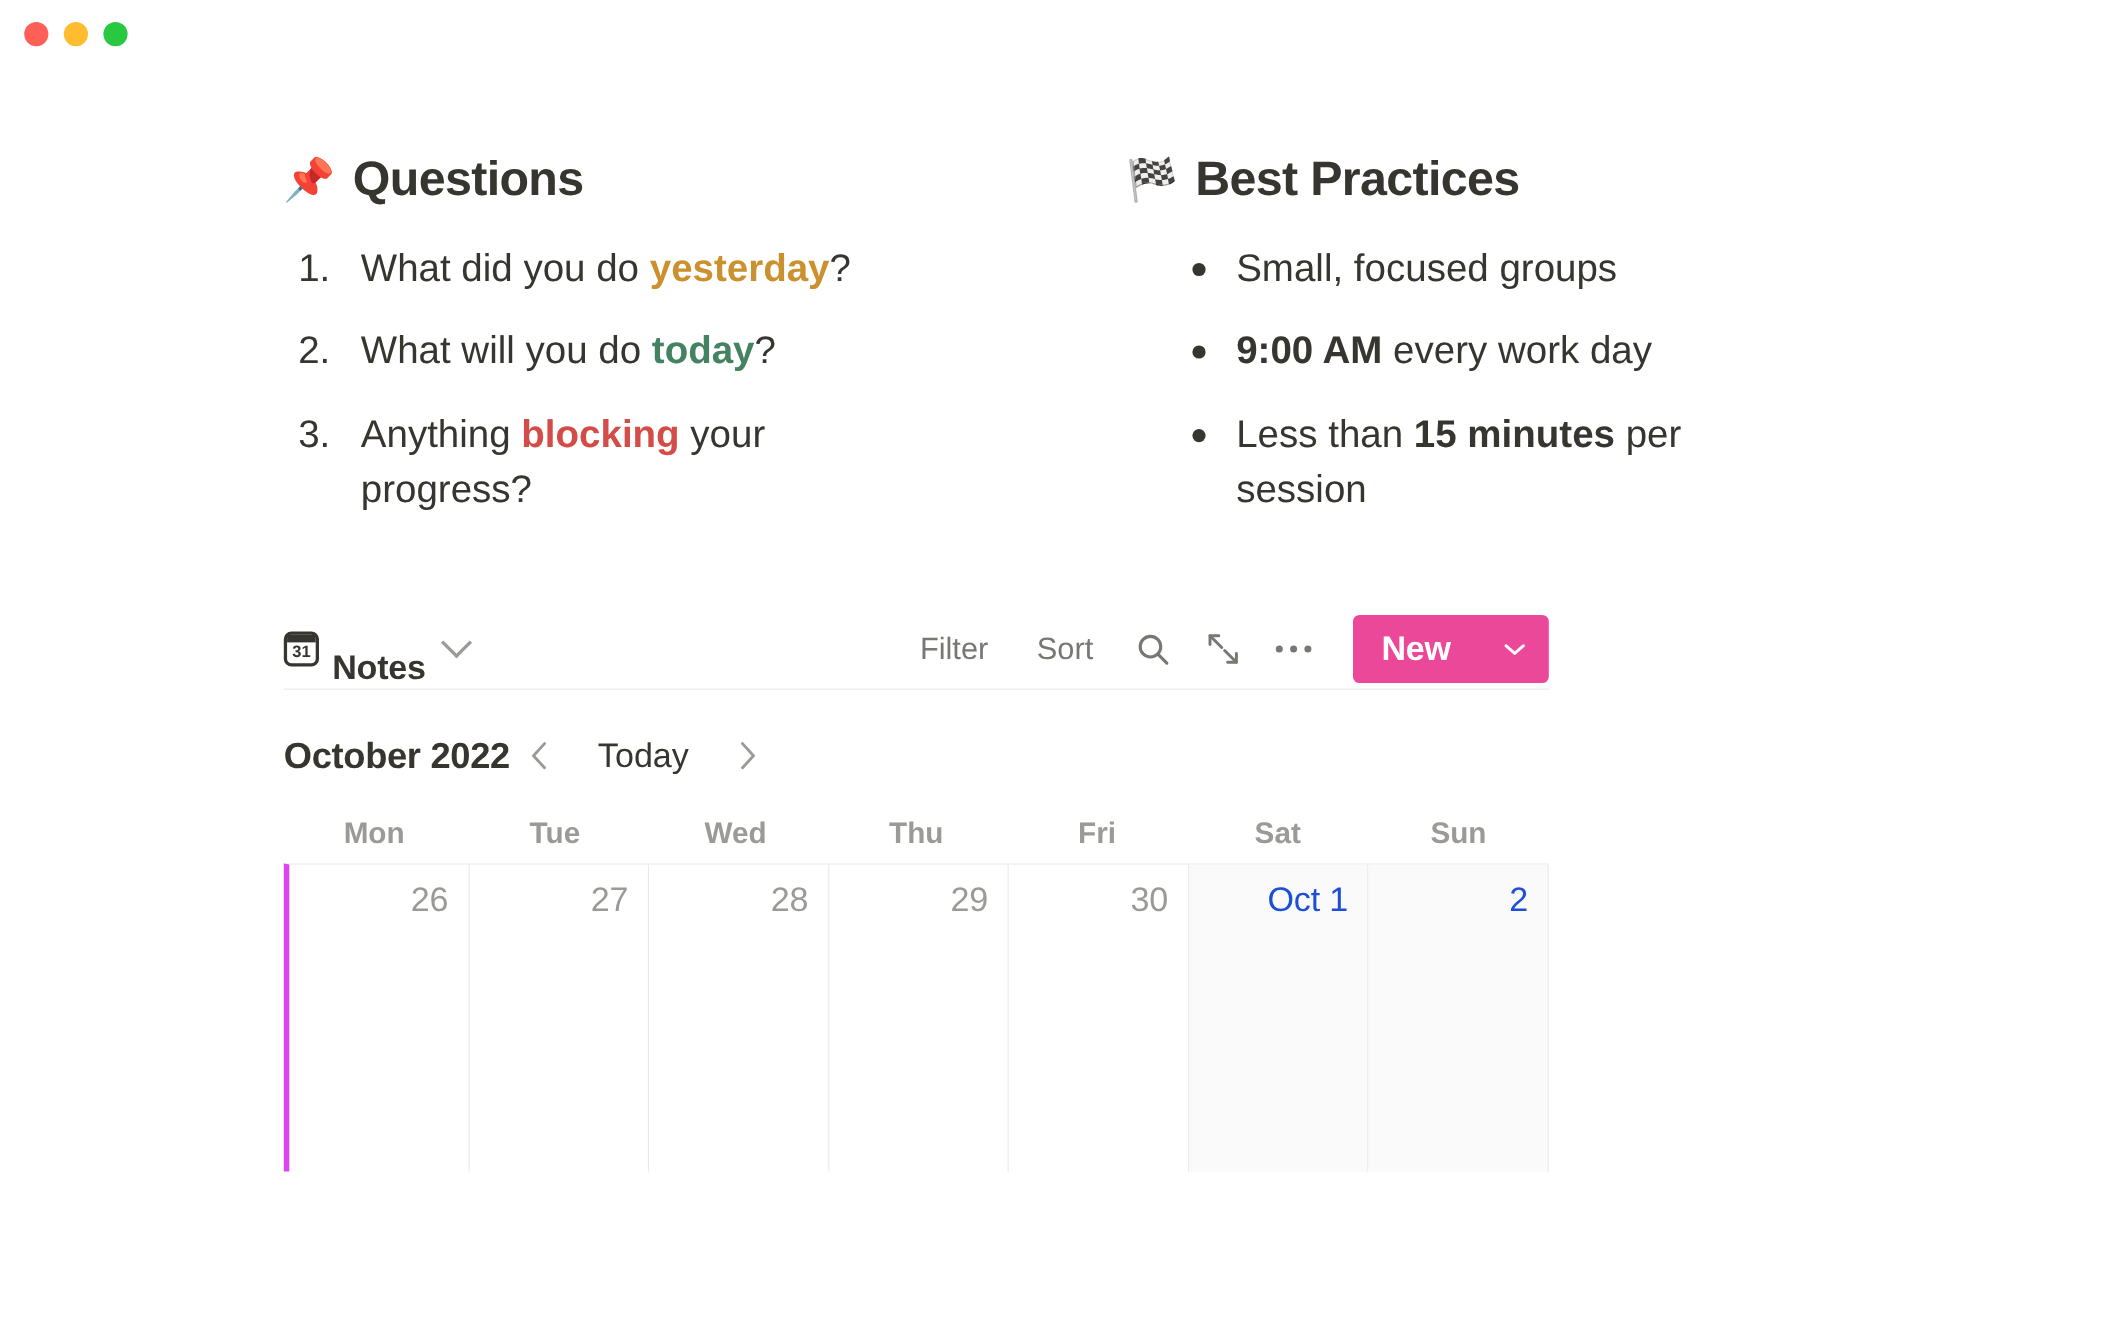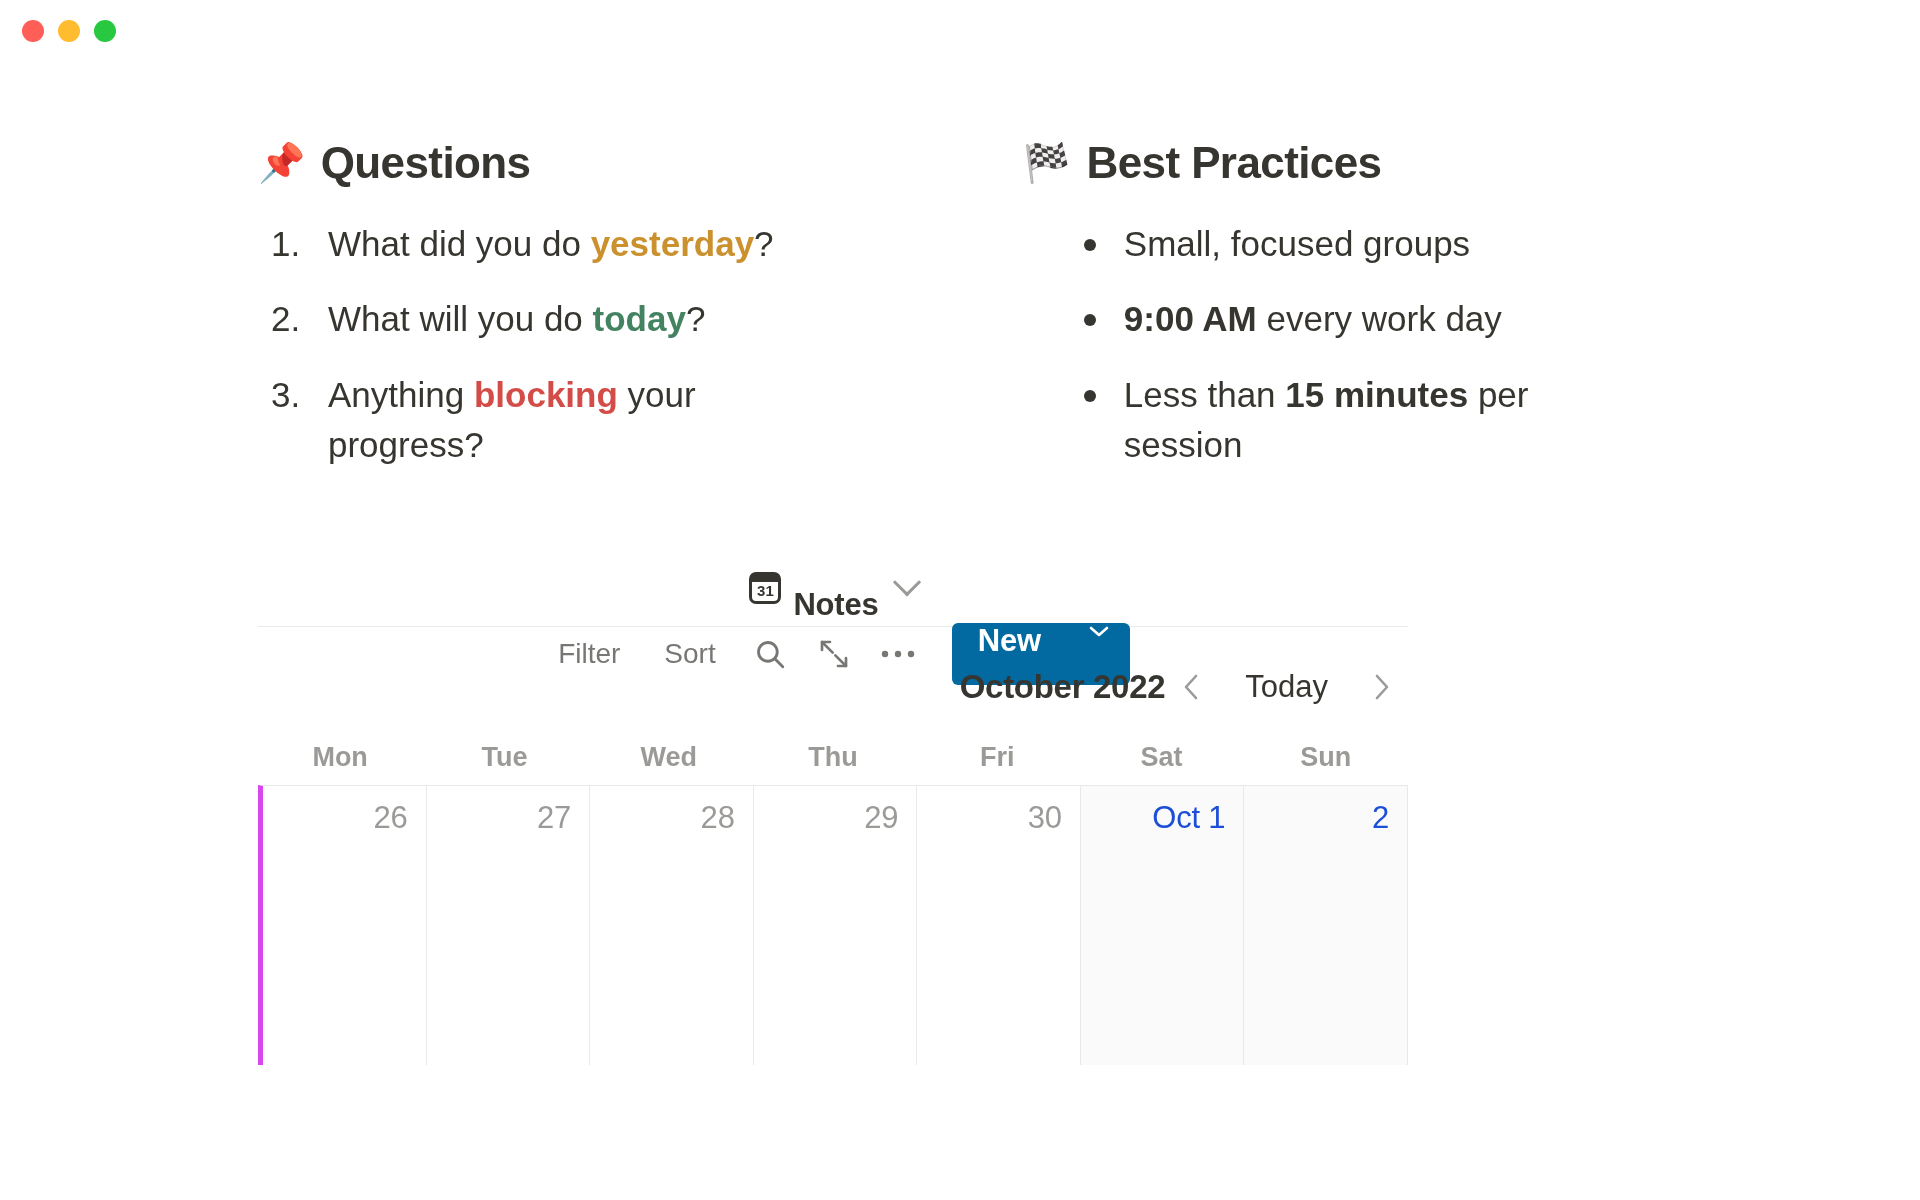--- a/index.html
+++ b/index.html
@@ -103,21 +103,20 @@
 
   
   .db-toolbar {
     margin-top: 58px;
     height: 74px;
     display: flex;
     align-items: center;
     justify-content: space-between;
     border-bottom: 1px solid #e9e9e7;
     width: 1150px;
-    flex-direction: column;
   }
   .db-left { display: flex; align-items: center; gap: 12px; }
   .cal-icon {
     width: 32px; height: 32px;
     border: 3px solid #37352f;
     border-radius: 7px;
     display: flex; align-items: flex-end; justify-content: center;
     position: relative;
     flex: none;
   }
@@ -161,22 +160,22 @@
   }
   .tb-icon {
     width: 64px; height: 56px;
     display: flex; align-items: center; justify-content: center;
     cursor: pointer;
   }
   .tb-icon svg { display: block; }
 
   .new-btn {
     display: flex;
-    align-items: flex-start;
-    background: #0369a1;
+    align-items: center;
+    background: #ec4899;
     border-radius: 6px;
     overflow: hidden;
     height: 62px;
     margin-left: 22px;
   }
   .new-btn .lbl {
     color: #fff;
     font-size: 31px;
     font-weight: 700;
     padding: 0 26px;
@@ -187,21 +186,21 @@
   .new-btn .caret {
     width: 62px;
     display: flex; align-items: center; justify-content: center;
   }
 
   
   .cal-head {
     width: 1150px;
     display: flex;
     align-items: center;
-    justify-content: flex-end;
+    justify-content: flex-start;
     margin-top: 32px;
     height: 56px;
   }
   .cal-month {
     font-size: 33px;
     font-weight: 700;
     color: #37352f;
     letter-spacing: -0.3px;
   }
   .cal-nav { display: flex; align-items: center; gap: 10px; }

